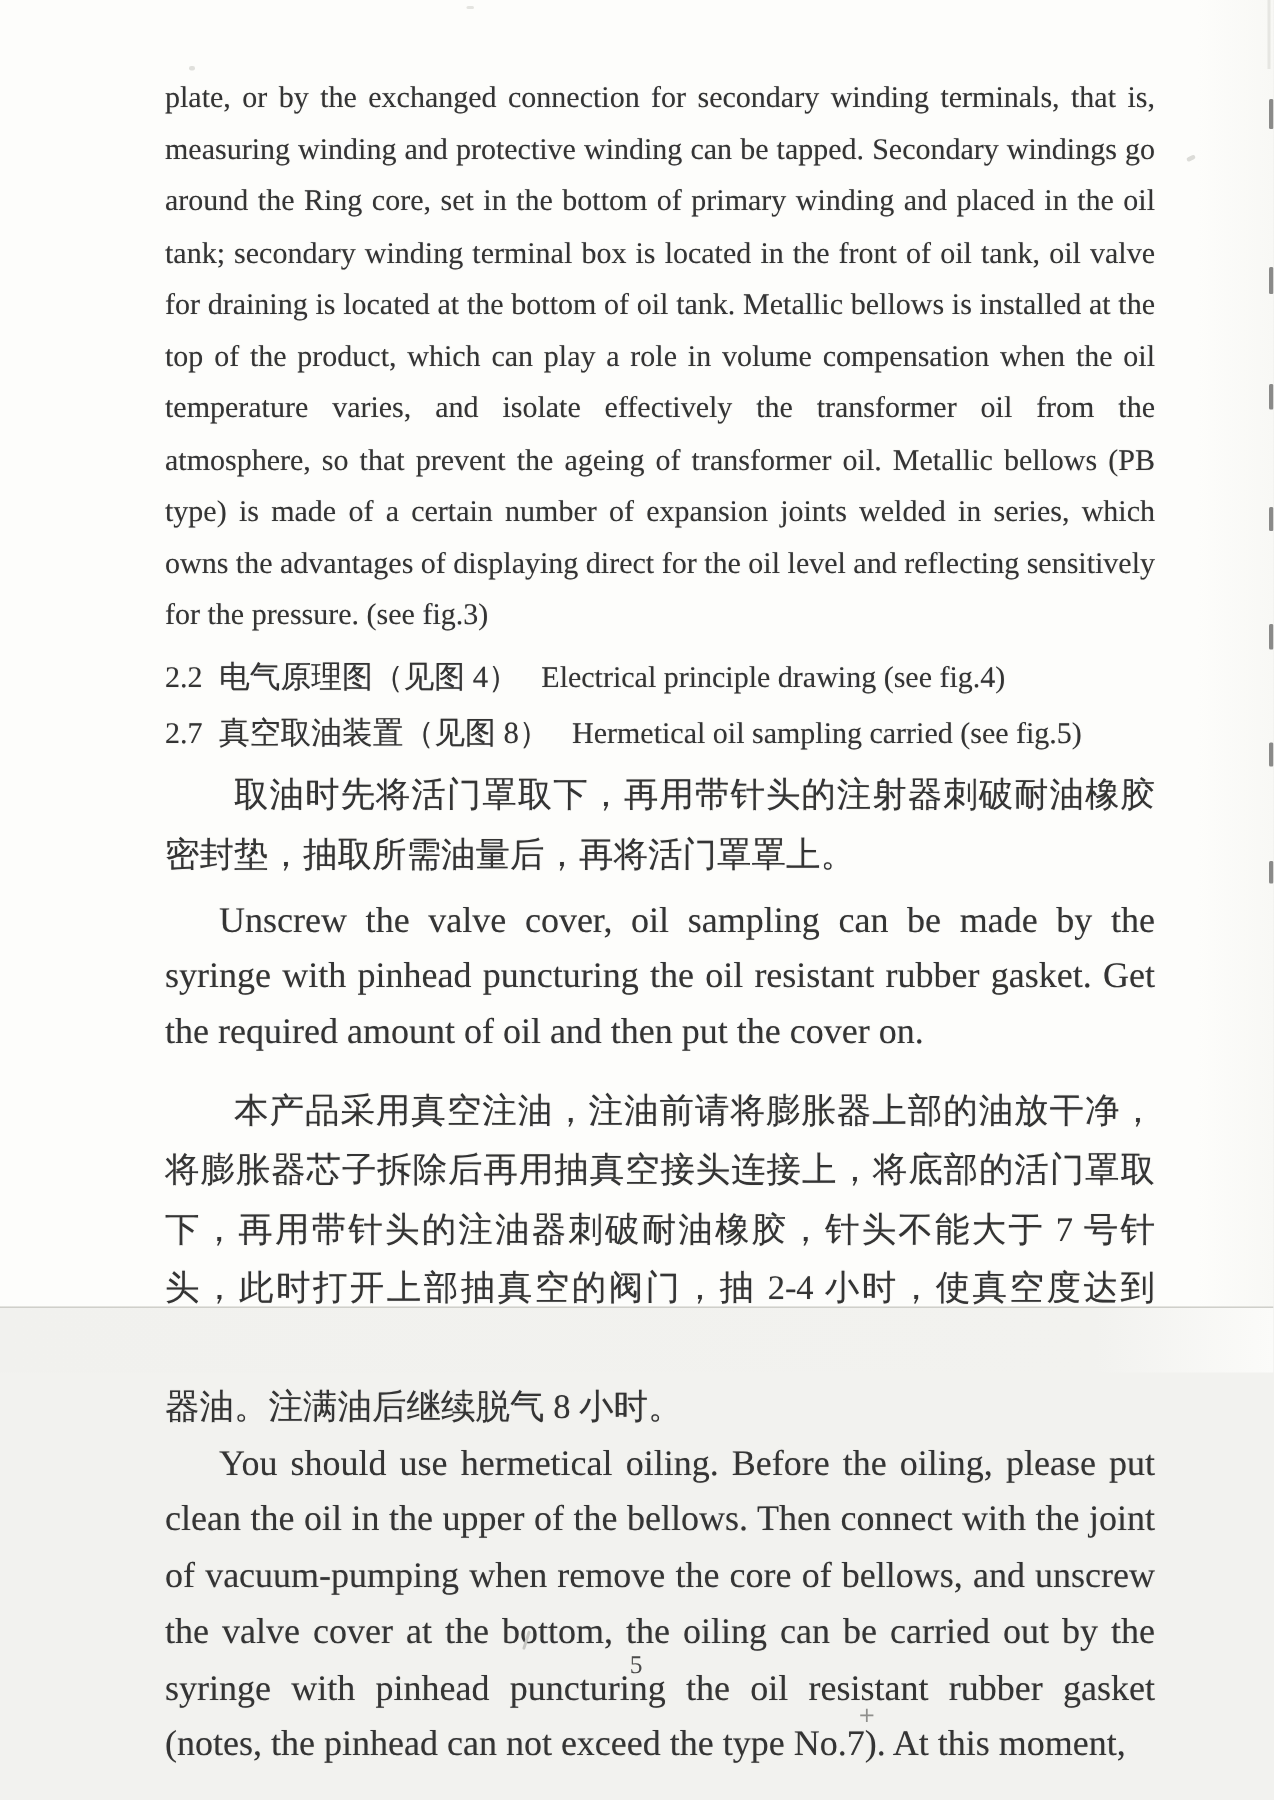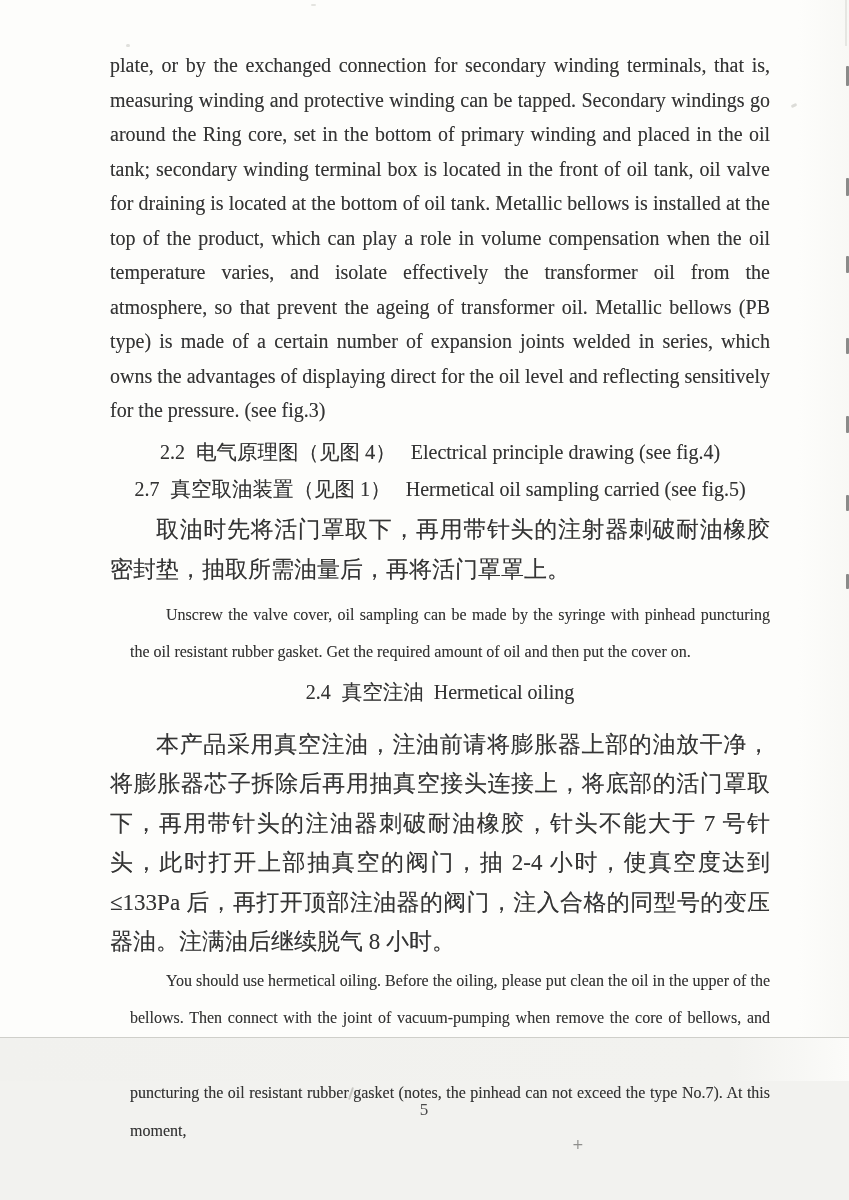--- a/index.html
+++ b/index.html
@@ -11,57 +11,55 @@
   *{margin:0;padding:0;box-sizing:border-box;}
   html,body{width:849px;height:1200px;overflow:hidden;}
   body{
     background:var(--scanner-bed);
     font-family:"Liberation Serif","DejaVu Serif",serif;
     color:var(--ink);
   }
   .paper{
     position:relative;
     width:849px;
-    height:1038px;
+    height:872px;
     background:linear-gradient(to right,var(--paper) 0%,var(--paper) 94%,#f8f8f5 100%);
     border-bottom:1px solid var(--edge-line);
   }
   .content{
     padding:48px 79px 0 110px; 
     text-shadow:0 0 0.6px rgba(70,70,70,0.45);
   }
   p{color:var(--ink);}
   .para-cont{
     font-size:20px;
     line-height:34.5px;
     text-align:justify;
   }
   .heading{
     font-size:20px;
     line-height:37px;
     white-space:nowrap;
-    text-align:center;
   }
   .heading .h-num{margin-right:11px;}
   .heading .h-zh{font-size:20.5px;}
   .heading .h-en{margin-left:15px;}
   .heading.compact .h-en{margin-left:10px;}
   .para-zh{
     font-size:23px;
     line-height:40px;
     text-align:justify;
     text-indent:2em;
   }
   .para-zh.oiling{line-height:39.5px;margin-top:14px;}
   .para-en{
-    font-size:16px;
+    font-size:24px;
     line-height:37px;
     text-align:justify;
     text-indent:36px;
-    margin-left:20px;
   }
   .para-en.oiling{line-height:37.5px;}
   .mt2{margin-top:2px;}
   .mt4{margin-top:4px;}
   .mt6{margin-top:6px;}
   .page-number{
     position:absolute;
     top:1100px;
     left:0;
     width:100%;
@@ -127,30 +125,27 @@
 
   <div class="content">
 
     <p class="para-cont">plate, or by the exchanged connection for secondary winding terminals, that is, measuring winding and protective winding can be tapped. Secondary windings go around the Ring core, set in the bottom of primary winding and placed in the oil tank; secondary winding terminal box is located in the front of oil tank, oil valve for draining is located at the bottom of oil tank. Metallic bellows is installed at the top of the product, which can play a role in volume compensation when the oil temperature varies, and isolate effectively the transformer oil from the atmosphere, so that prevent the ageing of transformer oil. Metallic bellows (PB type) is made of a certain number of expansion joints welded in series, which owns the advantages of displaying direct for the oil level and reflecting sensitively for the pressure. (see fig.3)</p>
 
     <p class="heading mt6">
       <span class="h-num">2.2</span><span class="h-zh">电气原理图（见图 4）</span><span class="h-en">Electrical principle drawing (see fig.4)</span>
     </p>
 
     <p class="heading">
-      <span class="h-num">2.7</span><span class="h-zh">真空取油装置（见图 1）</span><span class="h-en">Hermetical oil sampling carried (see fig.5)</span>
+      <span class="h-num">2.7</span><span class="h-zh">真空取油装置（见图 8）</span><span class="h-en">Hermetical oil sampling carried (see fig.5)</span>
     </p>
 
     <p class="para-zh mt2">取油时先将活门罩取下，再用带针头的注射器刺破耐油橡胶密封垫，抽取所需油量后，再将活门罩罩上。</p>
 
     <p class="para-en mt6">Unscrew the valve cover, oil sampling can be made by the syringe with pinhead puncturing the oil resistant rubber gasket. Get the required amount of oil and then put the cover on.</p>
 
-    <p class="heading compact mt4">
-      <span class="h-num">2.4</span><span class="h-zh">真空注油</span><span class="h-en">Hermetical oiling</span>
-    </p>
 
     <p class="para-zh oiling">本产品采用真空注油，注油前请将膨胀器上部的油放干净，将膨胀器芯子拆除后再用抽真空接头连接上，将底部的活门罩取下，再用带针头的注油器刺破耐油橡胶，针头不能大于 7 号针头，此时打开上部抽真空的阀门，抽 2-4 小时，使真空度达到≤133Pa 后，再打开顶部注油器的阀门，注入合格的同型号的变压器油。注满油后继续脱气 8 小时。</p>
 
     <p class="para-en oiling">You should use hermetical oiling. Before the oiling, please put clean the oil in the upper of the bellows. Then connect with the joint of vacuum-pumping when remove the core of bellows, and unscrew the valve cover at the bottom, the oiling can be carried out by the syringe with pinhead puncturing the oil resistant rubber gasket (notes, the pinhead can not exceed the type No.7). At this moment,</p>
 
   </div>
 
   <div class="page-number">5</div>
 
   <div class="edge-dash" style="top:66px;height:20px;"></div>

